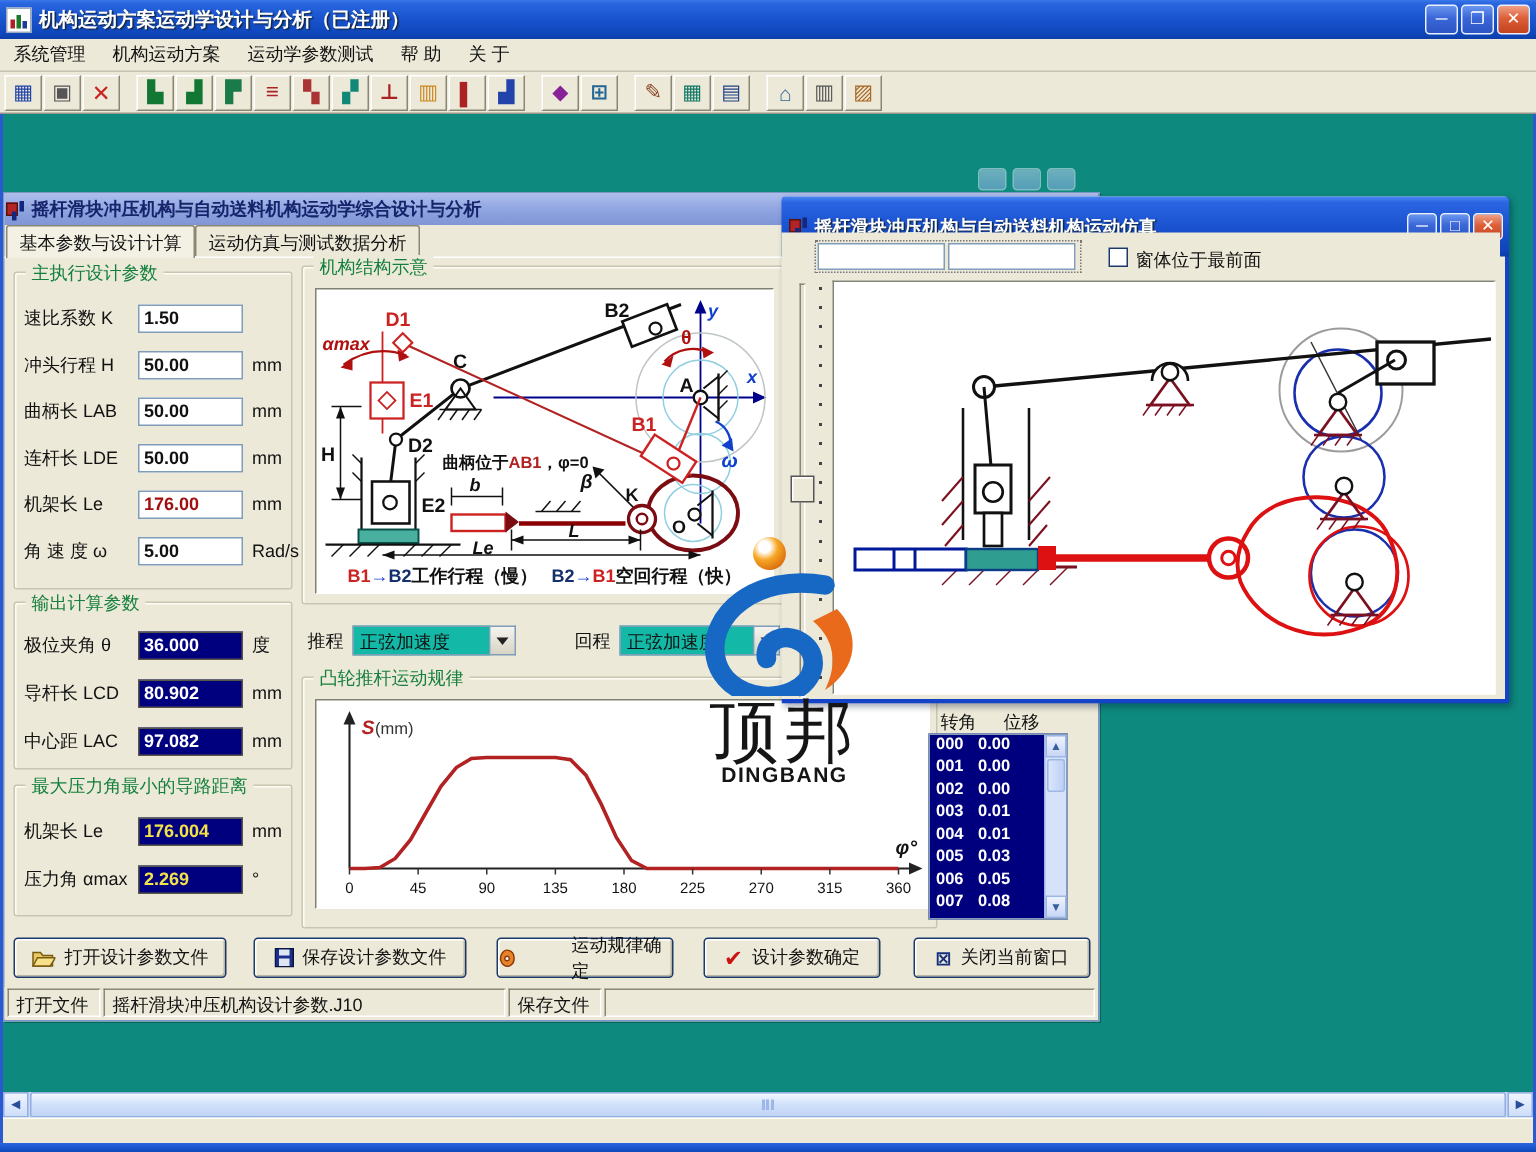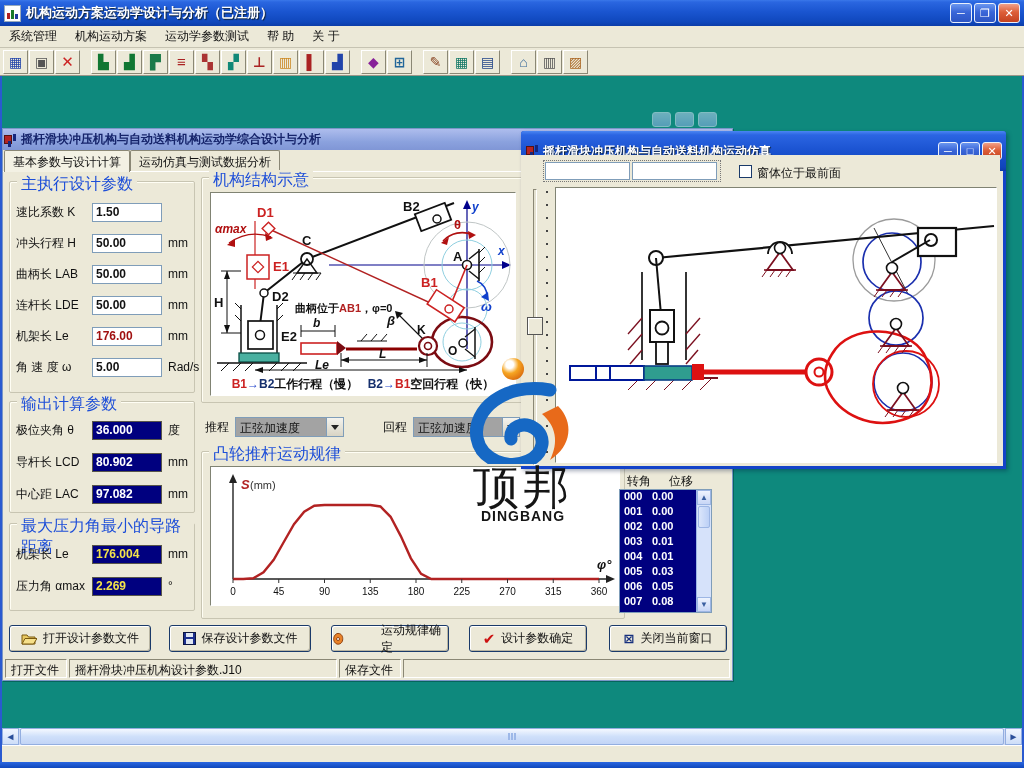--- a/index.html
+++ b/index.html
@@ -48,36 +48,36 @@
   .mini-icon .pin1,.mini-icon .pin2 { position:absolute; width:3px; height:6px; background:#14277e; bottom:0; }
   .mini-icon .pin1{ left:5px; } .mini-icon .pin2{ left:10px; top:1px; height:7px; }
 
   .tabs { position:absolute; left:1px; top:21px; height:21px; display:flex; }
   .tab { padding:3px 8px 0 8px; height:21px; background:#ece9d8; border:1px solid #8a8775; border-bottom:none;
     border-radius:2px 2px 0 0; color:#111; }
   .tab.active { background:#f3f1e4; position:relative; z-index:2; font-weight:normal; height:22px; }
   .tab-line { position:absolute; left:0; top:42px; width:729px; border-top:1px solid #fff; }
 
   .groupbox { position:absolute; border:1px solid #c8c5b2; border-radius:2px; box-shadow:inset 1px 1px 0 #fffef4; }
-  .group-title { position:absolute; top:-8px; left:7px; background:#ece9d8; padding:0 4px; color:#1d4ed8; font-size:16px; }
+  .group-title { position:absolute; top:-8px; left:7px; background:#ece9d8; padding:0 4px; color:#15803d; font-size:12px; }
 
   .prow { position:absolute; left:6px; height:20px; display:flex; align-items:center; }
   .prow .plabel { width:76px; color:#111; }
   .pval { width:70px; height:19px; background:#fff; border:1px solid #7f9db9; font-weight:bold; color:#111;
     padding:1px 3px; font-size:12px; }
   .pval.redtext { color:#a01010; }
   .pval.navy { background:#00007f; color:#fff; border:1px solid #58564a; }
   .pval.navy.yellowtext { color:#f3e24a; }
   .punit { margin-left:6px; color:#111; }
 
   .canvas { background:#fff; border:1px solid; border-color:#808373 #fff #fff #808373; position:absolute; }
 
   .dd { position:absolute; height:20px; display:flex; }
   .dd-label { margin-right:6px; color:#111; line-height:20px; }
-  .dd-field { background:#a3a3a3; border:1px solid #7f9db9; height:20px; padding:2px 2px 0 4px; color:#111; }
+  .dd-field { background:#14b8a6; border:1px solid #7f9db9; height:20px; padding:2px 2px 0 4px; color:#111; }
   .dd-btn { width:17px; height:20px; background:linear-gradient(180deg,#f4f3ee,#d8d4c4); border:1px solid #7f9db9;
     border-left:none; display:flex; align-items:center; justify-content:center; }
   .dd-btn .tri { width:0; height:0; border-left:4px solid transparent; border-right:4px solid transparent; border-top:5px solid #222; }
 
   .lb-head { position:absolute; color:#111; font-size:12px; }
   .listbox { position:absolute; background:#00007f; border:1px solid #7f9db9; display:flex; }
   .lb-rows { width:76px; overflow:hidden; }
   .lb-row { height:15px; color:#fff; font-weight:bold; font-size:11px; display:flex; }
   .lb-row span:first-child{ width:32px; padding-left:4px; }
   .lb-row span:last-child{ width:40px; }

